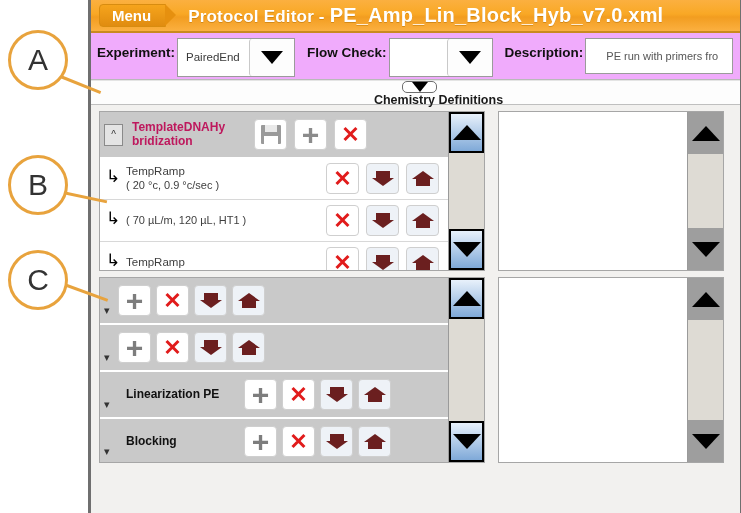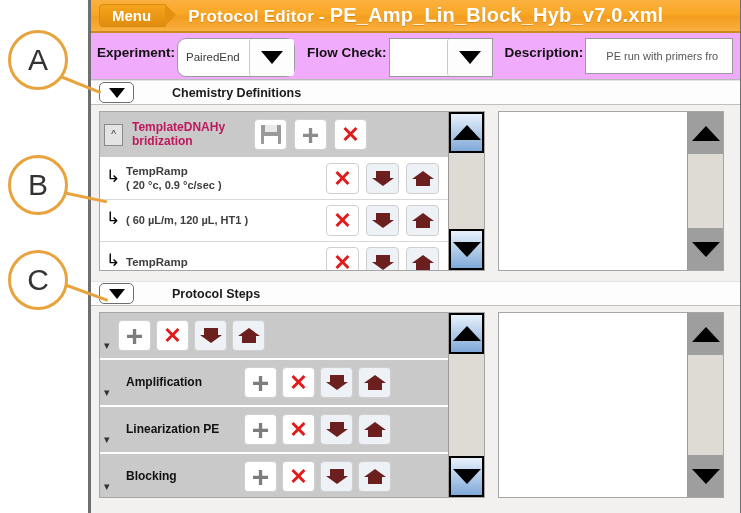--- a/index.html
+++ b/index.html
@@ -46,21 +46,21 @@
   .combo1{width:118px;}
   .combo2{width:104px;}
   .descbox{width:148px;height:36px;border:1px solid #9b9b9b;background:#fff;margin-left:2px;
     display:flex;align-items:center;padding:0 6px;font-size:11px;color:#555;box-sizing:border-box;
     overflow:hidden;white-space:nowrap;}
   .tri-down{width:0;height:0;border-left:11px solid transparent;border-right:11px solid transparent;border-top:13px solid #000;}
   .tri-down-sm{width:0;height:0;border-left:8px solid transparent;border-right:8px solid transparent;border-top:10px solid #000;}
 
   
   .section-bar{height:25px;background:#fdfdfd;border-bottom:1px solid #bfbfbf;border-top:1px solid #e4e4e4;
-    display:flex;align-items:center;padding-left:8px;box-sizing:border-box;}
+    display:flex;align-items:center;padding-left:8px;box-sizing:border-box;flex-direction:column;}
   .collapse-btn{width:33px;height:19px;border:1px solid #6e6e6e;border-radius:5px;background:#fff;
     display:flex;align-items:center;justify-content:center;}
   .section-title{margin-left:38px;font-size:12.5px;font-weight:bold;color:#1a1a1a;}
 
   
   .panes{display:flex;padding:6px 8px 0 8px;box-sizing:border-box;}
   .list-pane{border:1px solid #a6a6a6;background:#fff;display:flex;box-sizing:border-box;}
   .list-body{flex:1;overflow:hidden;}
   .right-pane{margin-left:13px;border:1px solid #a6a6a6;background:#fff;display:flex;box-sizing:border-box;}
   .right-inner{flex:1;background:#fff;}
@@ -86,21 +86,21 @@
     display:flex;align-items:center;justify-content:center;font-size:10px;color:#333;line-height:1;}
   .chem-head-title{margin-left:9px;font-size:12px;font-weight:bold;color:#be185d;line-height:1.15;width:112px;}
   .btnrow{display:flex;align-items:center;gap:7px;}
   .sqbtn{width:33px;height:31px;background:#fff;border:1px solid #cfcfcf;border-radius:4px;
     display:flex;align-items:center;justify-content:center;box-sizing:border-box;}
   .sqbtn.tint{background:#eef2f7;}
 
   .chem-row{height:42px;background:#fff;border-bottom:1px solid #d8d8d8;display:flex;align-items:center;
     padding-left:6px;box-sizing:border-box;}
   .arrow-in{width:18px;font-size:17px;color:#000;line-height:1;padding-bottom:4px;}
-  .chem-texts{width:200px;margin-left:2px;font-weight:bold;}
+  .chem-texts{width:200px;margin-left:2px;}
   .chem-name{font-size:11.5px;color:#3e3e3e;line-height:1.25;}
   .chem-params{font-size:11px;color:#3e3e3e;line-height:1.25;}
 
   
   .step-row{height:47px;background:#c9c9c9;border-bottom:2px solid #fff;display:flex;align-items:center;
     padding-left:4px;box-sizing:border-box;}
   .step-chev{width:14px;font-size:11px;color:#333;align-self:flex-end;padding-bottom:6px;}
   .step-name{width:118px;margin-left:8px;font-size:12px;font-weight:bold;color:#111;line-height:1.15;}
 
   
@@ -138,21 +138,21 @@
     <div class="menu-btn">
       <span>Menu</span>
     </div>
     <div class="title-text">
       <span>Protocol Editor - </span><span class="title-file">PE_Amp_Lin_Block_Hyb_v7.0.xml</span>
     </div>
   </div>
 
   <div class="fields-row">
     <div class="field-label">Experiment:</div>
-    <div class="combo combo1" style="margin-bottom:-6px;border-radius:9px;">
+    <div class="combo combo1" style="margin-bottom:-6px;">
       <div class="val">PairedEnd</div>
       <div class="arrowbox">
         <div class="tri-down"></div>
       </div>
     </div>
 
     <div class="field-label" style="margin-left:12px;">Flow Check:</div>
     <div class="combo combo2" style="margin-bottom:-6px;">
       <div class="val"></div>
       <div class="arrowbox">
@@ -219,21 +219,21 @@
                     <path d="M11 1l11 8h-4v7H4V9H0z" fill="#6b1f1f"></path>
                   </svg>
                 </span>
             </div>
           </div>
         </div>
 
         <div class="chem-row">
           <div class="arrow-in">↳</div>
           <div class="chem-texts">
-            <div class="chem-params">( 60 µL/m, 120 µL, HT1 )</div>
+            <div class="chem-params">( 70 µL/m, 120 µL, HT1 )</div>
           </div>
           <div class="btnrow">
             <div class="sqbtn">
                 <span class="x-red">✕</span>
               </div>
             <div class="sqbtn tint">
               <span class="fat-down">
                   <svg width="22" height="17" viewBox="0 0 22 17">
                     <path d="M4 1h14v7h4l-11 8L0 8h4z" fill="#6b1f1f"></path>
                   </svg>
@@ -294,26 +294,20 @@
           <div class="tri-up-b"></div>
         </div>
         <div class="sbar-track"></div>
         <div class="sbar-g-btn">
           <div class="tri-down-b"></div>
         </div>
       </div>
     </div>
   </div>
 
-  <div class="section-bar" style="margin-top:10px;">
-    <div class="collapse-btn">
-      <div class="tri-down-sm"></div>
-    </div>
-    <div class="section-title">Protocol Steps</div>
-  </div>
 
   <div class="panes">
     <div class="list-pane" style="width:386px;height:186px;">
       <div class="list-body">
 
         <div class="step-row">
           <div class="step-chev">▾</div>
           <div class="btnrow" style="gap:5px;">
             <div class="sqbtn">
                 <span class="plus-g2">+</span>
@@ -333,23 +327,20 @@
                   <svg width="22" height="17" viewBox="0 0 22 17">
                     <path d="M11 1l11 8h-4v7H4V9H0z" fill="#6b1f1f"></path>
                   </svg>
                 </span>
               </div>
           </div>
         </div>
 
         <div class="step-row">
           <div class="step-chev">▾</div>
-          <div class="step-name">
-            <span>Amplification</span><span></span>
-          </div>
           <div class="btnrow" style="gap:5px;">
             <div class="sqbtn">
                 <span class="plus-g2">+</span>
               </div>
             <div class="sqbtn">
                 <span class="x-red">✕</span>
               </div>
             <div class="sqbtn tint">
                 <span class="fat-down">
                   <svg width="22" height="17" viewBox="0 0 22 17">

